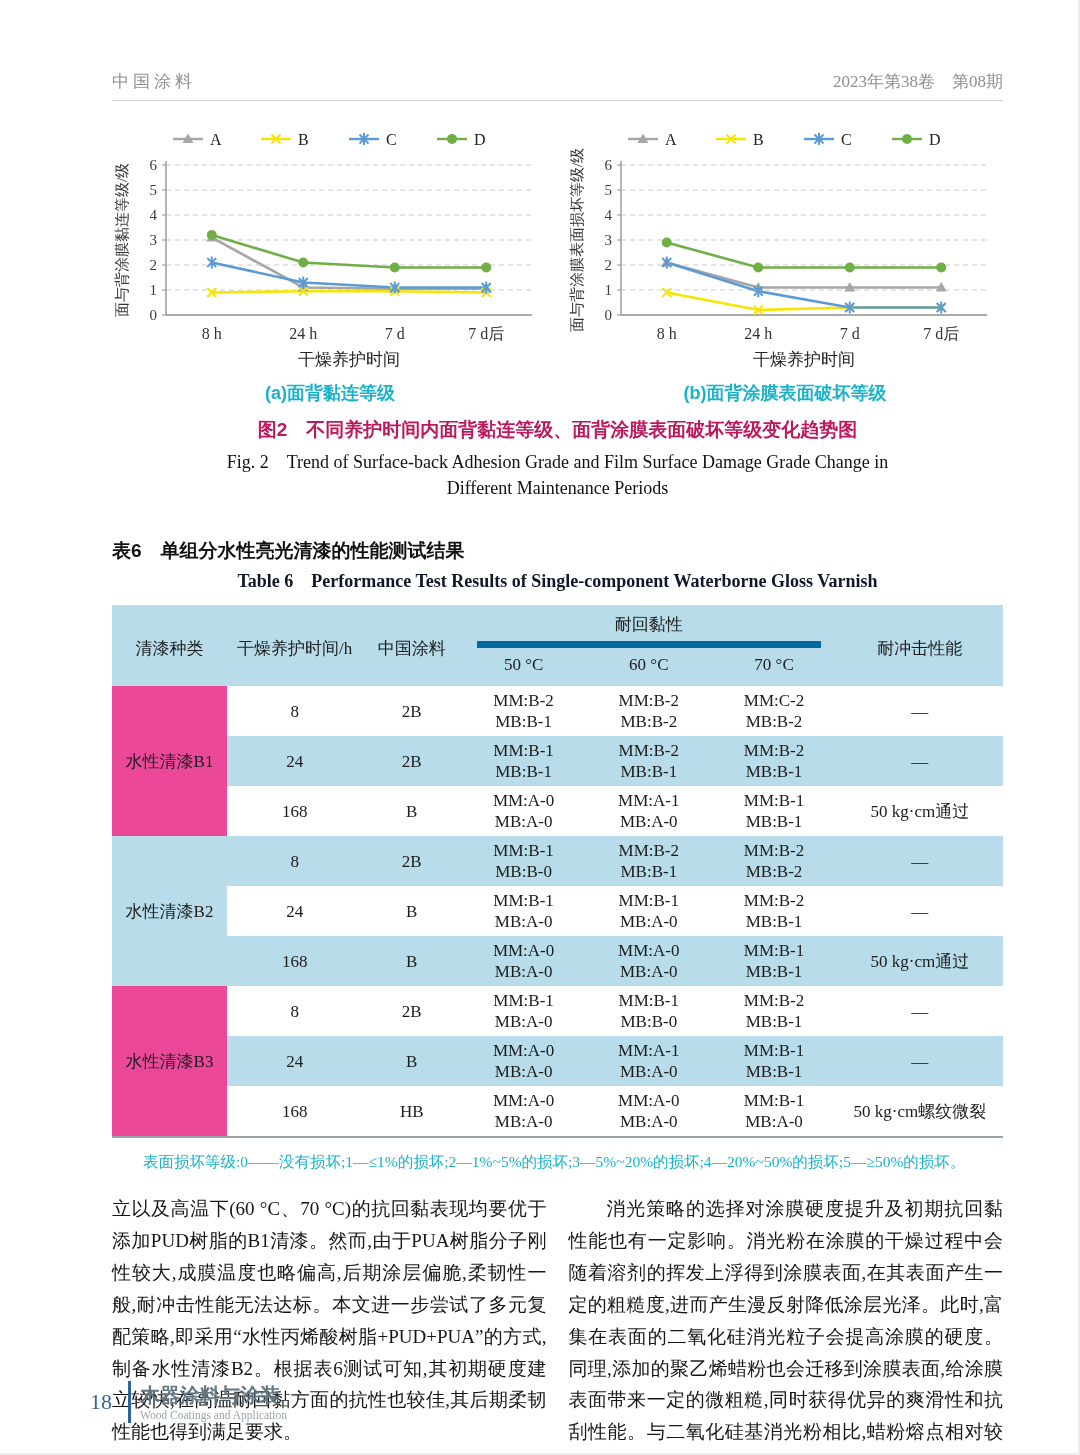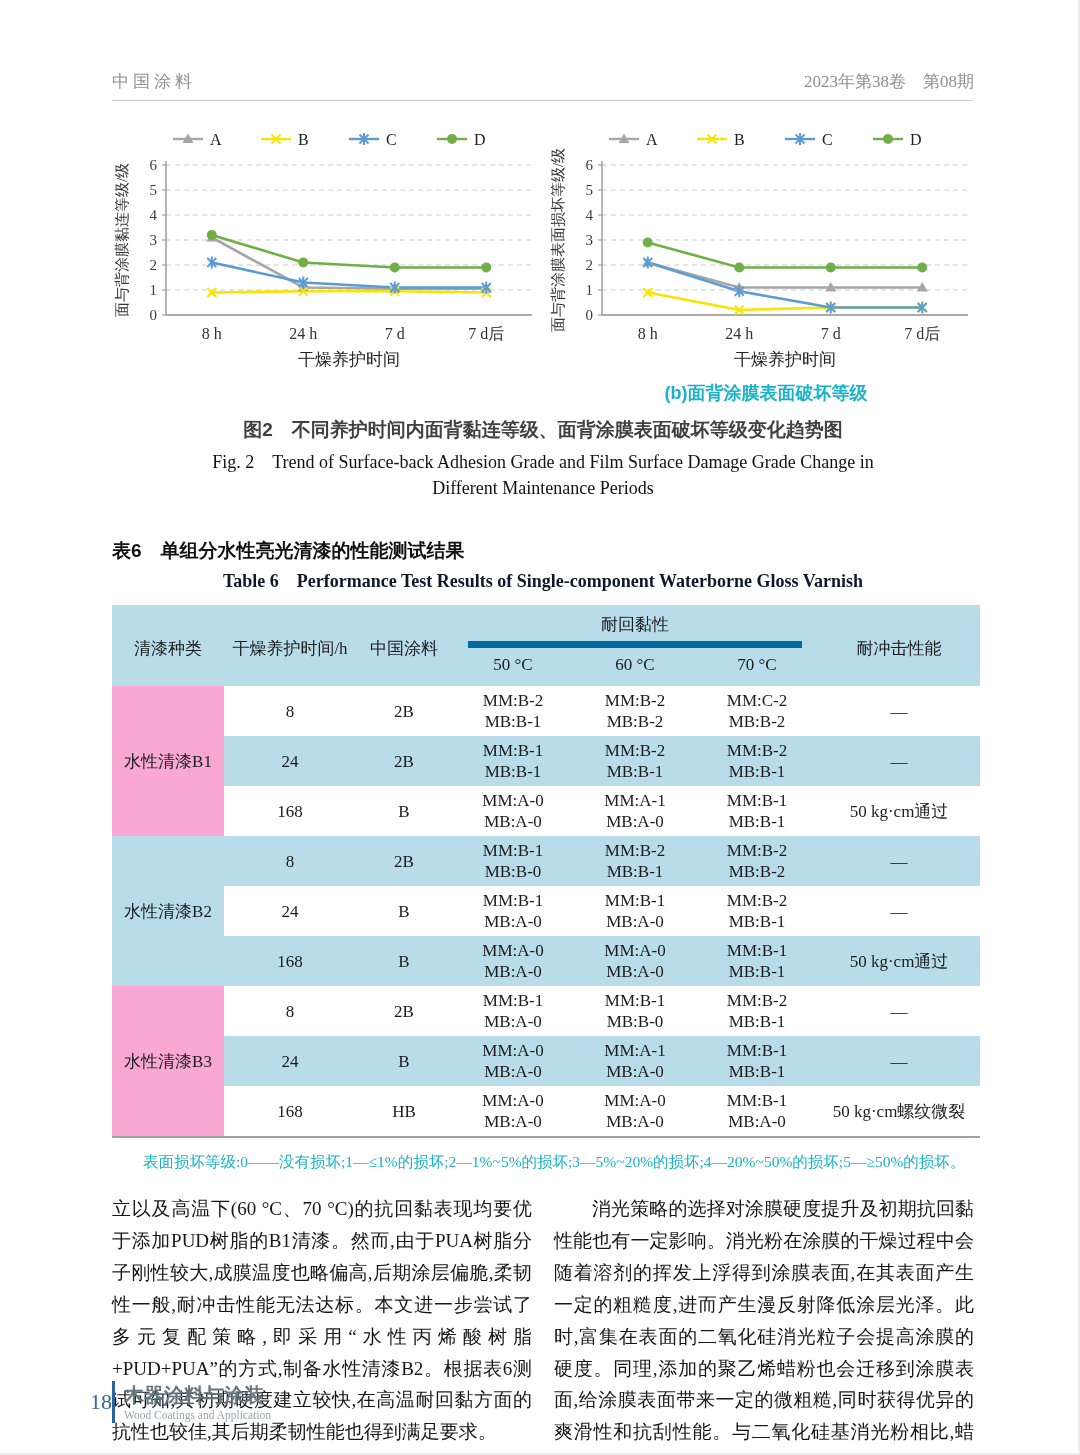--- a/index.html
+++ b/index.html
@@ -1,20 +1,20 @@
 <!DOCTYPE html>
 <html style="--accent: #1ab2c8; --tableblue: #b8dce9;"><head>
 <meta charset="utf-8">
 <style>
   html,body{margin:0;padding:0;background:#ffffff;}
   .page{
     position:relative;
     width:1080px;height:1455px;
     box-sizing:border-box;
-    padding:70px 104px 0 112px;
+    padding:70px 75px 0 112px;
     background:#ffffff;
     font-family:"Liberation Serif","DejaVu Serif",serif;
     color:#1c1c1c;
     overflow:hidden;
     border-right:2px solid #ececec;
     border-bottom:2px solid #ececec;
   }
   
   .page-header{
     display:flex;justify-content:space-between;align-items:flex-end;
@@ -28,21 +28,21 @@
   .chart-block{width:436px;}
   svg text{font-family:"Liberation Serif","DejaVu Serif",serif;}
   .chart-caption{
     text-align:center;color:var(--accent);
     font-family:"Liberation Sans","DejaVu Sans",sans-serif;
     font-weight:bold;font-size:18px;margin-top:0px;
   }
   
   .fig-caption-zh{
     text-align:center;font-family:"Liberation Sans","DejaVu Sans",sans-serif;
-    font-weight:bold;font-size:19px;margin-top:12px;color:#404040;
+    font-weight:bold;font-size:19px;margin-top:12px;color:#be185d;
   }
   .fig-caption-en{
     text-align:center;font-weight:normal;font-size:18px;line-height:1.45;
     max-width:730px;margin:6px auto 0 auto;color:#111;
   }
   .tbl-caption-zh{
     text-align:left;font-family:"Liberation Sans","DejaVu Sans",sans-serif;
     font-weight:bold;font-size:19px;margin-top:37px;color:#111;
   }
   .tbl-caption-en{
@@ -61,35 +61,35 @@
   table.perf thead th{background:var(--tableblue);}
   table.perf thead tr.top-row th{height:28px;padding-top:8px;}
   table.perf thead tr.temp-row th{height:26px;padding-bottom:8px;}
   .group-th-inner{
     display:block;margin:0 14px;padding-bottom:5px;
     border-bottom:7px solid #0369a1;
   }
   table.perf td{height:46px;line-height:21px;}
   tr.row-blue{background:var(--tableblue);}
   tr.row-white{background:#ffffff;}
-  td.cell-white{background:#f9a8d4;}
+  td.cell-white{background:#ec4899;}
   td.cell-blue{background:var(--tableblue);}
   col.c1{width:112px;} col.c2{width:132px;} col.c3{width:96px;}
   col.c4,col.c5,col.c6{width:122px;} col.c7{width:162px;}
   
   .notes{margin-top:12px;color:var(--accent);font-size:15.5px;line-height:1.6;}
   .notes p{margin:0;text-indent:2em;}
   
   .body-columns{display:flex;gap:22px;margin-top:18px;}
   .col{flex:1;font-size:19px;line-height:1.68;text-align:justify;color:#161616;}
   .col p{margin:0;}
   .col p.indent{text-indent:2em;}
   
   .footer{position:absolute;left:90px;bottom:30px;display:flex;align-items:center;}
-  .page-num{color:#33679b;font-size:22px;margin-right:0;}
+  .page-num{color:#33679b;font-size:22px;margin-right:16px;}
   .footer-bar{width:3px;height:42px;background:#2e6397;margin-right:9px;}
   .footer-zh{
     font-family:"Liberation Sans","DejaVu Sans",sans-serif;
     font-weight:bold;font-size:20px;color:#63757e;line-height:1.1;
   }
   .footer-en{font-size:11.5px;color:#97a6ad;margin-top:3px;}
 </style>
 </head>
 <body>
 
@@ -172,20 +172,21 @@
           <text x="186" y="20" font-size="16" fill="#222">B</text>
           <line x1="237" x2="267" y1="14" y2="14" stroke="#5b9bd5" stroke-width="2.4"></line>
           <line x1="247.5" y1="9.5" x2="256.5" y2="18.5" stroke="#5b9bd5" stroke-width="2"></line>
           <line x1="247.5" y1="18.5" x2="256.5" y2="9.5" stroke="#5b9bd5" stroke-width="2"></line>
           <line x1="252" y1="8" x2="252" y2="20" stroke="#5b9bd5" stroke-width="2"></line>
           <text x="274" y="20" font-size="16" fill="#222">C</text>
           <line x1="325" x2="355" y1="14" y2="14" stroke="#6faf46" stroke-width="2.4"></line>
           <circle cx="340" cy="14" r="5" fill="#6faf46"></circle>
           <text x="362" y="20" font-size="16" fill="#222">D</text>
         </svg>
+      <div class="chart-caption">(a)面背黏连等级</div>
     </div>
     <div class="chart-block">
       <svg id="chart-1" viewBox="0 0 436 252" width="436" height="252">
           <line x1="54" x2="420" y1="165" y2="165" stroke="#cbcbcb" stroke-width="1" stroke-dasharray="5 4"></line>
           <line x1="54" x2="420" y1="140" y2="140" stroke="#cbcbcb" stroke-width="1" stroke-dasharray="5 4"></line>
           <line x1="54" x2="420" y1="115" y2="115" stroke="#cbcbcb" stroke-width="1" stroke-dasharray="5 4"></line>
           <line x1="54" x2="420" y1="90" y2="90" stroke="#cbcbcb" stroke-width="1" stroke-dasharray="5 4"></line>
           <line x1="54" x2="420" y1="65" y2="65" stroke="#cbcbcb" stroke-width="1" stroke-dasharray="5 4"></line>
           <line x1="54" x2="420" y1="40" y2="40" stroke="#cbcbcb" stroke-width="1" stroke-dasharray="5 4"></line>
           <line x1="54" x2="420" y1="190" y2="190" stroke="#8f8f8f" stroke-width="1.3"></line>

